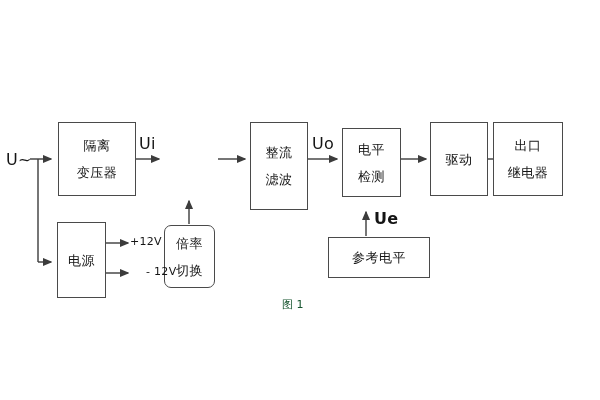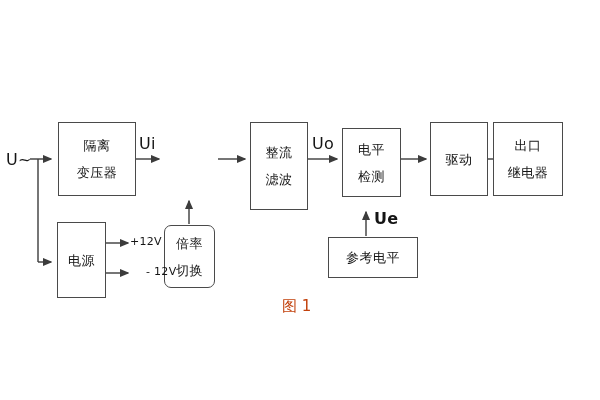--- a/index.html
+++ b/index.html
@@ -52,22 +52,22 @@
   .node.single .ln { margin-top: 0; font-family: Liberation Serif, serif; }
   .elabel {
     position: absolute;
     font-size: 16px;
     color: #141414;
     white-space: nowrap;
     letter-spacing: 0.3px;
   }
   .caption {
     position: absolute;
-    font-size: 15px;
-    color: #c2410c;
+    font-size: 11px;
+    color: #14532d;
     white-space: nowrap;
   }
   .rail-label {
     position: absolute;
     font-size: 11px;
     color: #141414;
     white-space: nowrap;
     letter-spacing: 0.3px;
   }
 </style>
@@ -137,21 +137,21 @@
 
   <div class="node single" style="left:57px; top:222px; width:49px; height:76px;">
     <span class="ln">电源</span>
   </div>
 
   <div class="node" style="left:164px; top:225px; width:51px; height:63px;border-radius:7px;">
     <span class="ln">倍率</span>
     <span class="ln">切换</span>
   </div>
 
-  <div class="node single" style="left:328px; top:237px; width:90px; height:41px;">
+  <div class="node single" style="left:328px; top:237px; width:102px; height:41px;">
     <span class="ln">参考电平</span>
   </div>
 
   <div class="elabel" style="left:139px; top:134px;">Ui</div>
 
   <div class="elabel" style="left:312px; top:134px;">Uo</div>
 
   <div class="elabel" style="left:374px; top:209px;font-weight:bold;">Ue</div>
 
   <div class="rail-label" style="left:130px; top:235px;">+12V</div>

